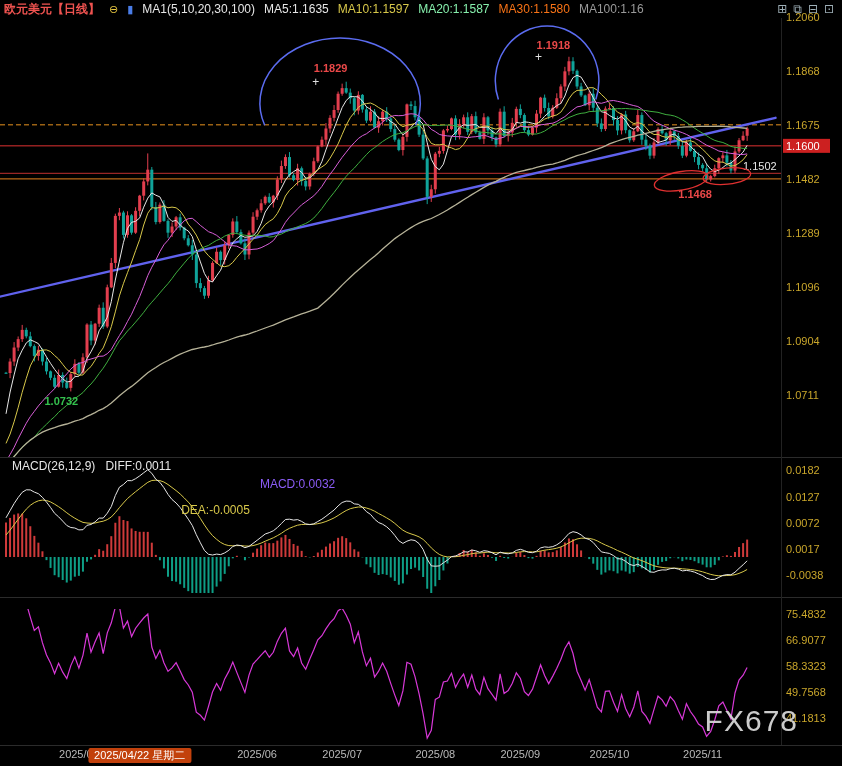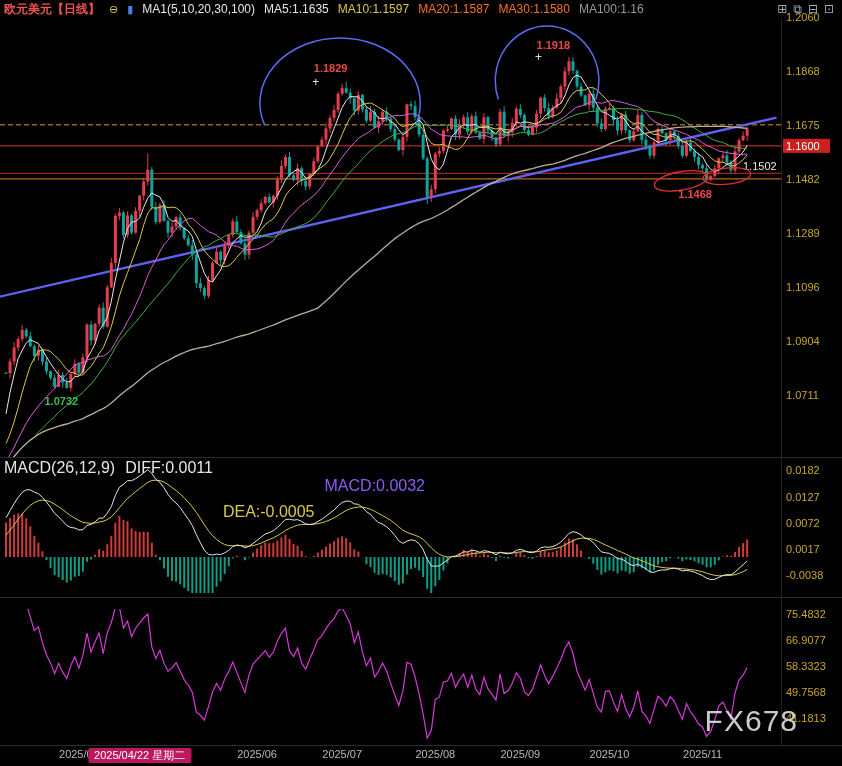--- a/index.html
+++ b/index.html
@@ -7,30 +7,30 @@
   #stage{position:relative;width:842px;height:766px;background:#000;}
   #chart-svg{position:absolute;left:0;top:0;}
   #chart-svg text{font-family:"Liberation Sans","DejaVu Sans",sans-serif;}
   .topbar{position:absolute;left:0;top:0;width:842px;height:18px;display:flex;align-items:center;
     gap:9px;padding:0 4px;box-sizing:border-box;font-size:12px;z-index:5;}
   .title{color:#ef5350;font-weight:bold;}
   .hd-icon{font-size:11px;cursor:pointer;line-height:12px;}
   .icon-y{color:#e8c840;}
   .icon-b{color:#4a7de8;}
   .ind{color:#e6e6e6;}
-  .ma5{color:#e6e6e6;} .ma10{color:#d8c84a;text-align:right;} .ma20{color:#f97316;} .ma30{color:#f97316;} .ma100{color:#9a9a9a;}
+  .ma5{color:#e6e6e6;} .ma10{color:#d8c84a;text-align:right;} .ma20{color:#86efac;} .ma30{color:#f97316;} .ma100{color:#9a9a9a;}
   .toolbar{margin-left:auto;display:flex;gap:6px;padding-right:4px;}
   .tb-icon{color:#9fb0b8;font-size:12px;cursor:pointer;}
-  .panel-header{position:absolute;left:4px;display:flex;gap:10px;font-size:16px;z-index:5;}
+  .panel-header{position:absolute;left:12px;display:flex;gap:10px;font-size:12px;z-index:5;}
   #macd-header{top:459px;}
   #rsi-header{top:599px;}
   .ph-white{color:#e6e6e6;} .ph-yellow{color:#d8c84a;margin-top:44px;} .ph-magenta{color:#8b5cf6;margin-top:18px;}
   #time-axis{position:absolute;left:0;top:746px;width:842px;height:20px;background:#000;z-index:5;}
   .tlabel{position:absolute;top:2px;transform:translateX(-50%);color:#b9b9b9;font-size:11px;white-space:nowrap;}
-  .tlabel.hl{background:#be185d;color:#fff;padding:0 6px;border-radius:2px;line-height:15px;}
+  .tlabel.hl{background:#c2410c;color:#fff;padding:0 6px;border-radius:2px;line-height:15px;}
   #watermark{position:absolute;right:44px;top:704px;font-size:30px;font-weight:normal;
     color:#d6d6d6;letter-spacing:1px;z-index:4;opacity:.95;}
 </style>
 </head>
 <body>
 
 <div id="stage">
 
   <svg id="chart-svg" width="842" height="766">
       <defs>

